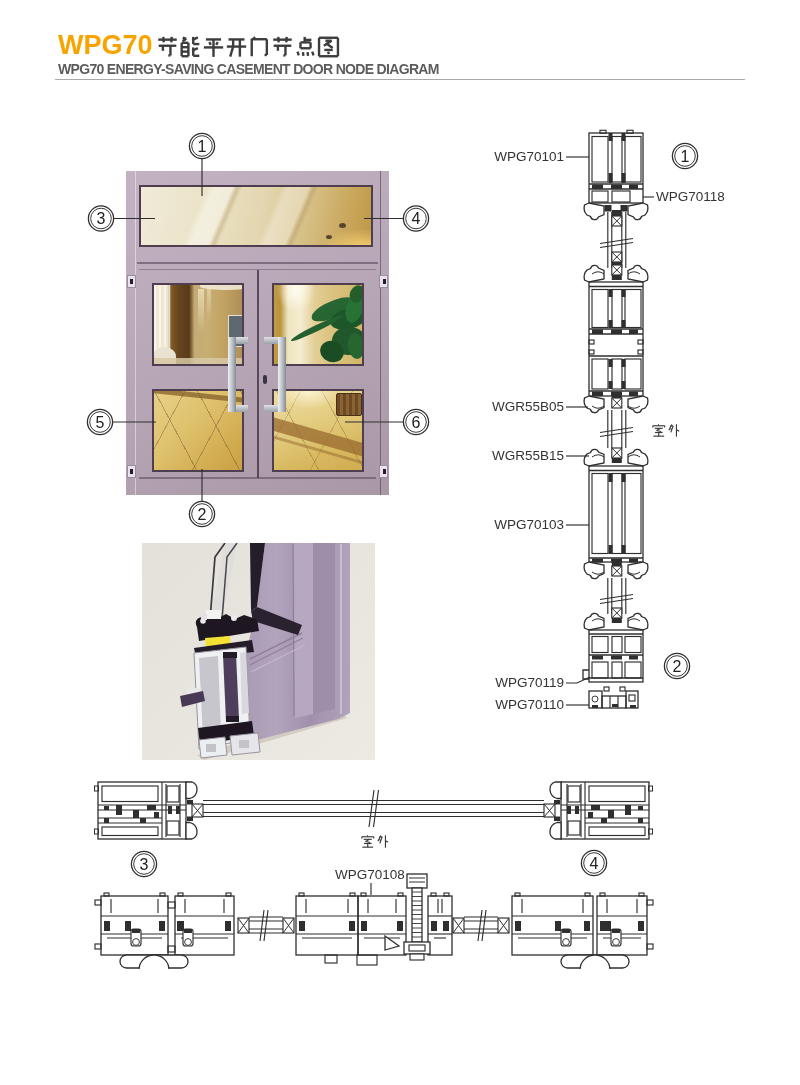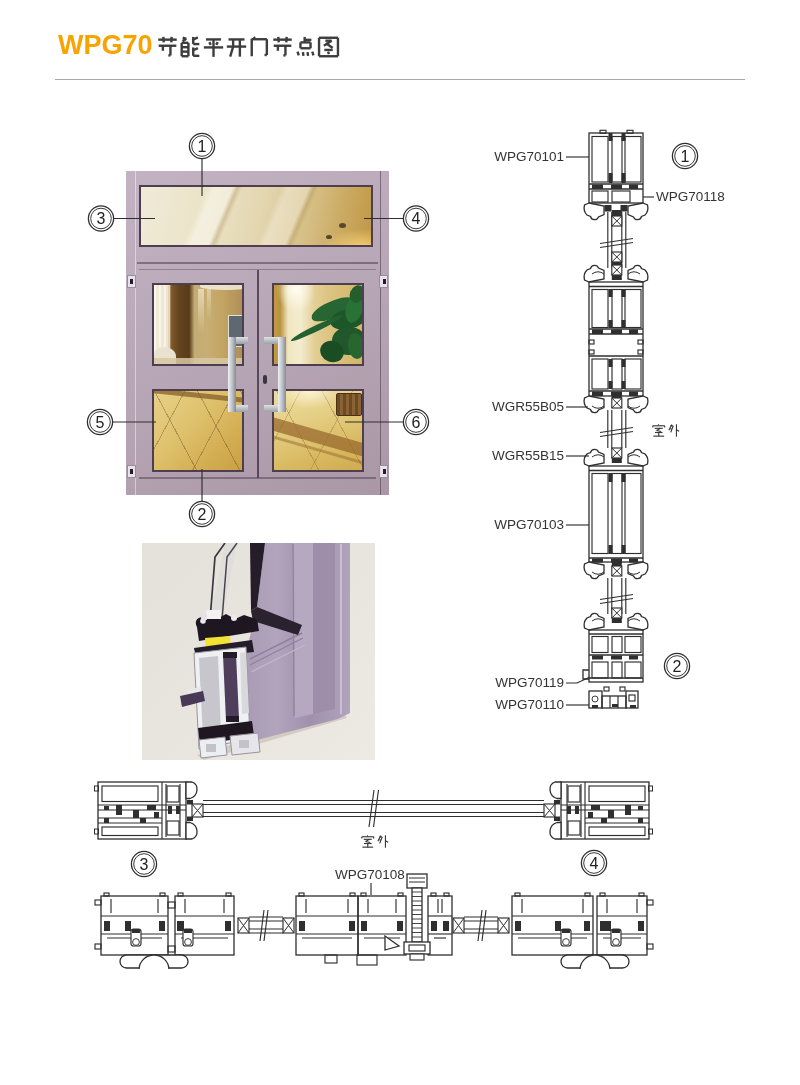--- a/index.html
+++ b/index.html
@@ -70,20 +70,21 @@
 <line x1="163.05" y1="2.76" x2="163.05" y2="21.24" stroke="#3d3d3d" stroke-width="2.4"></line>
 <line x1="181.95" y1="2.76" x2="181.95" y2="21.24" stroke="#3d3d3d" stroke-width="2.4"></line>
 <line x1="163.05" y1="21.24" x2="181.95" y2="21.24" stroke="#3d3d3d" stroke-width="2.4"></line>
 <line x1="169.35" y1="5.7" x2="175.65" y2="5.7" stroke="#3d3d3d" stroke-width="2.4"></line>
 <line x1="175.65" y1="5.7" x2="167.88" y2="10.74" stroke="#3d3d3d" stroke-width="2.4"></line>
 <line x1="169.98" y1="8.219999999999999" x2="176.7" y2="13.05" stroke="#3d3d3d" stroke-width="2.4"></line>
 <line x1="168.3" y1="14.94" x2="176.7" y2="14.94" stroke="#3d3d3d" stroke-width="2.4"></line>
 <line x1="172.08" y1="16.619999999999997" x2="172.92" y2="19.14" stroke="#3d3d3d" stroke-width="2.4"></line>
 </svg>
 
+<div class="abs" style="left:58px;top:61px;font-weight:bold;font-size:14px;letter-spacing:-0.68px;color:#5c5c5c;white-space:nowrap;">WPG70 ENERGY-SAVING CASEMENT DOOR NODE DIAGRAM</div>
 
 <div class="abs" style="left:55px;top:79px;width:690px;height:1px;background:#a9a9a9;"></div>
 
 <div id="door" class="abs" style="left:126px;top:171px;width:263px;height:324px;background:linear-gradient(155deg,#c3b2c1,#b6a5b4 55%,#a997a6);">
 
   <div class="abs" style="left:13px;top:14px;width:230px;height:58px;border:2px solid #4e3e50;overflow:hidden;background:
     radial-gradient(60px 30px at 96% 108%, rgba(255,214,120,.95), rgba(255,214,120,0) 70%),
     linear-gradient(101deg,#f0ead8 0%,#ebe3c6 30%,#e3d6b0 52%,#d6bf85 72%,#c9a75c 88%,#bf9848 100%);">
     <div class="abs" style="left:0;top:0;width:230px;height:58px;background:
       linear-gradient(113deg, rgba(255,255,255,0) 26%, rgba(255,255,255,.42) 29%, rgba(255,255,255,.42) 36%, rgba(150,120,60,.28) 38%, rgba(255,255,255,0) 40%),

